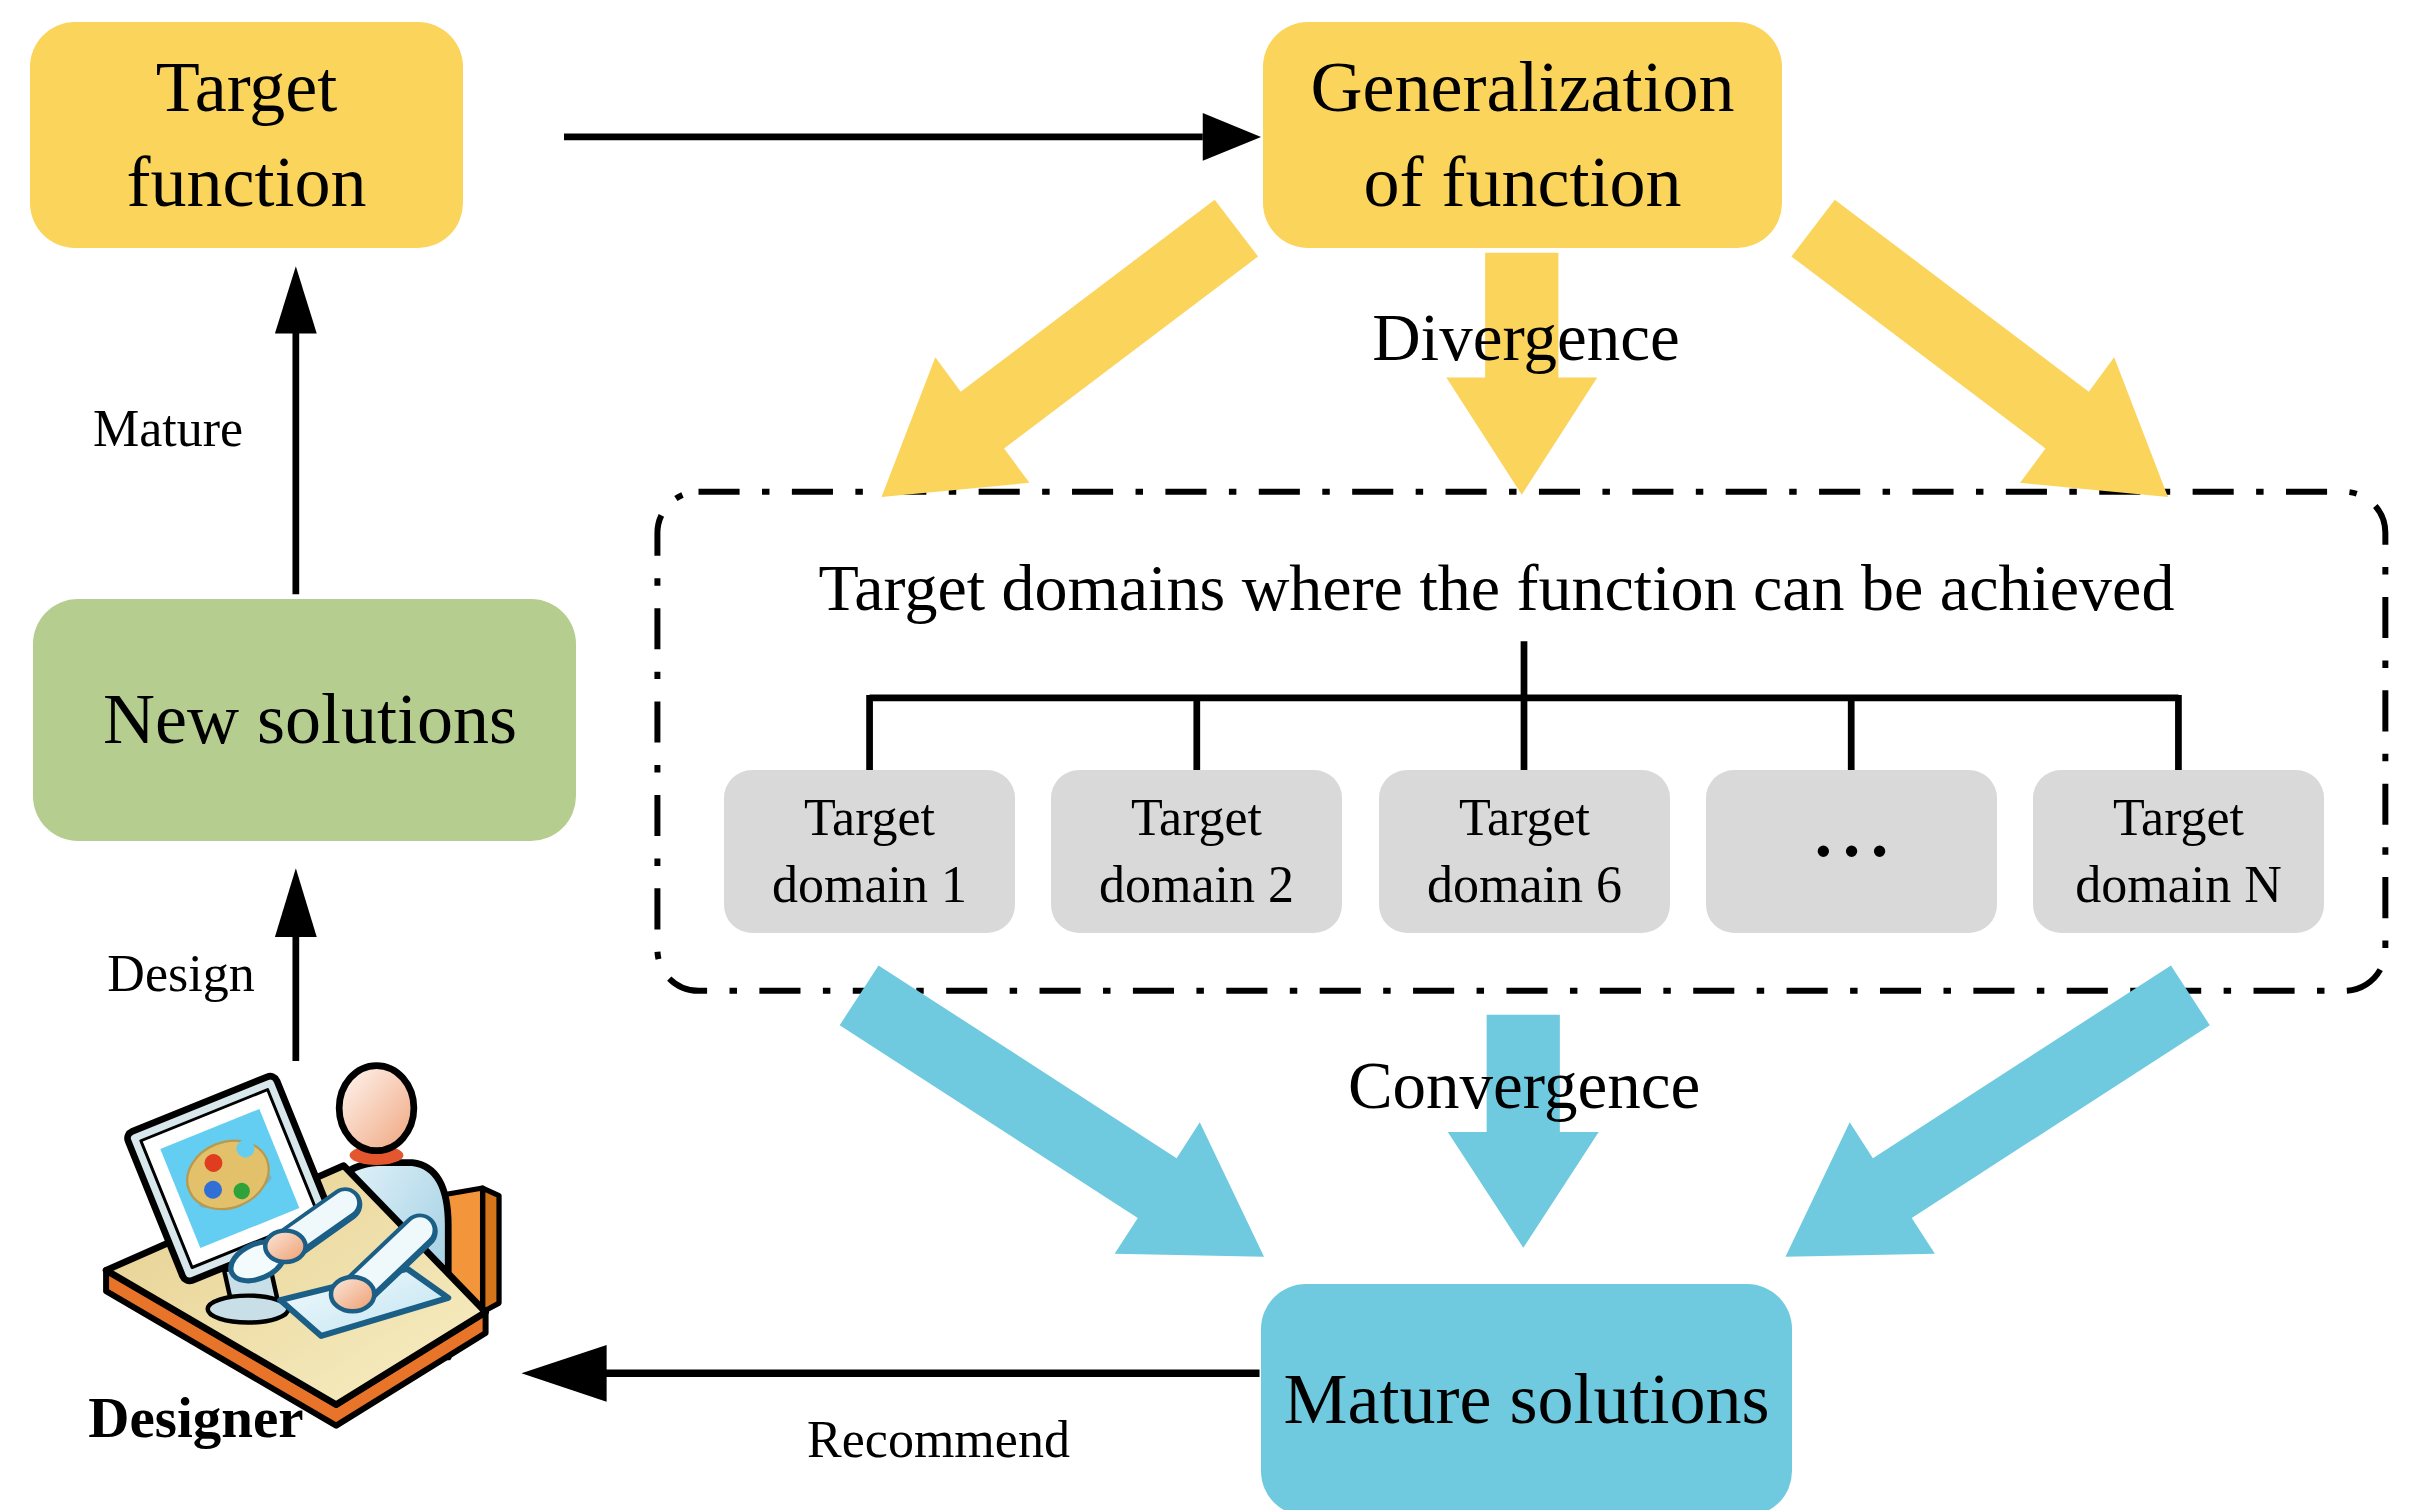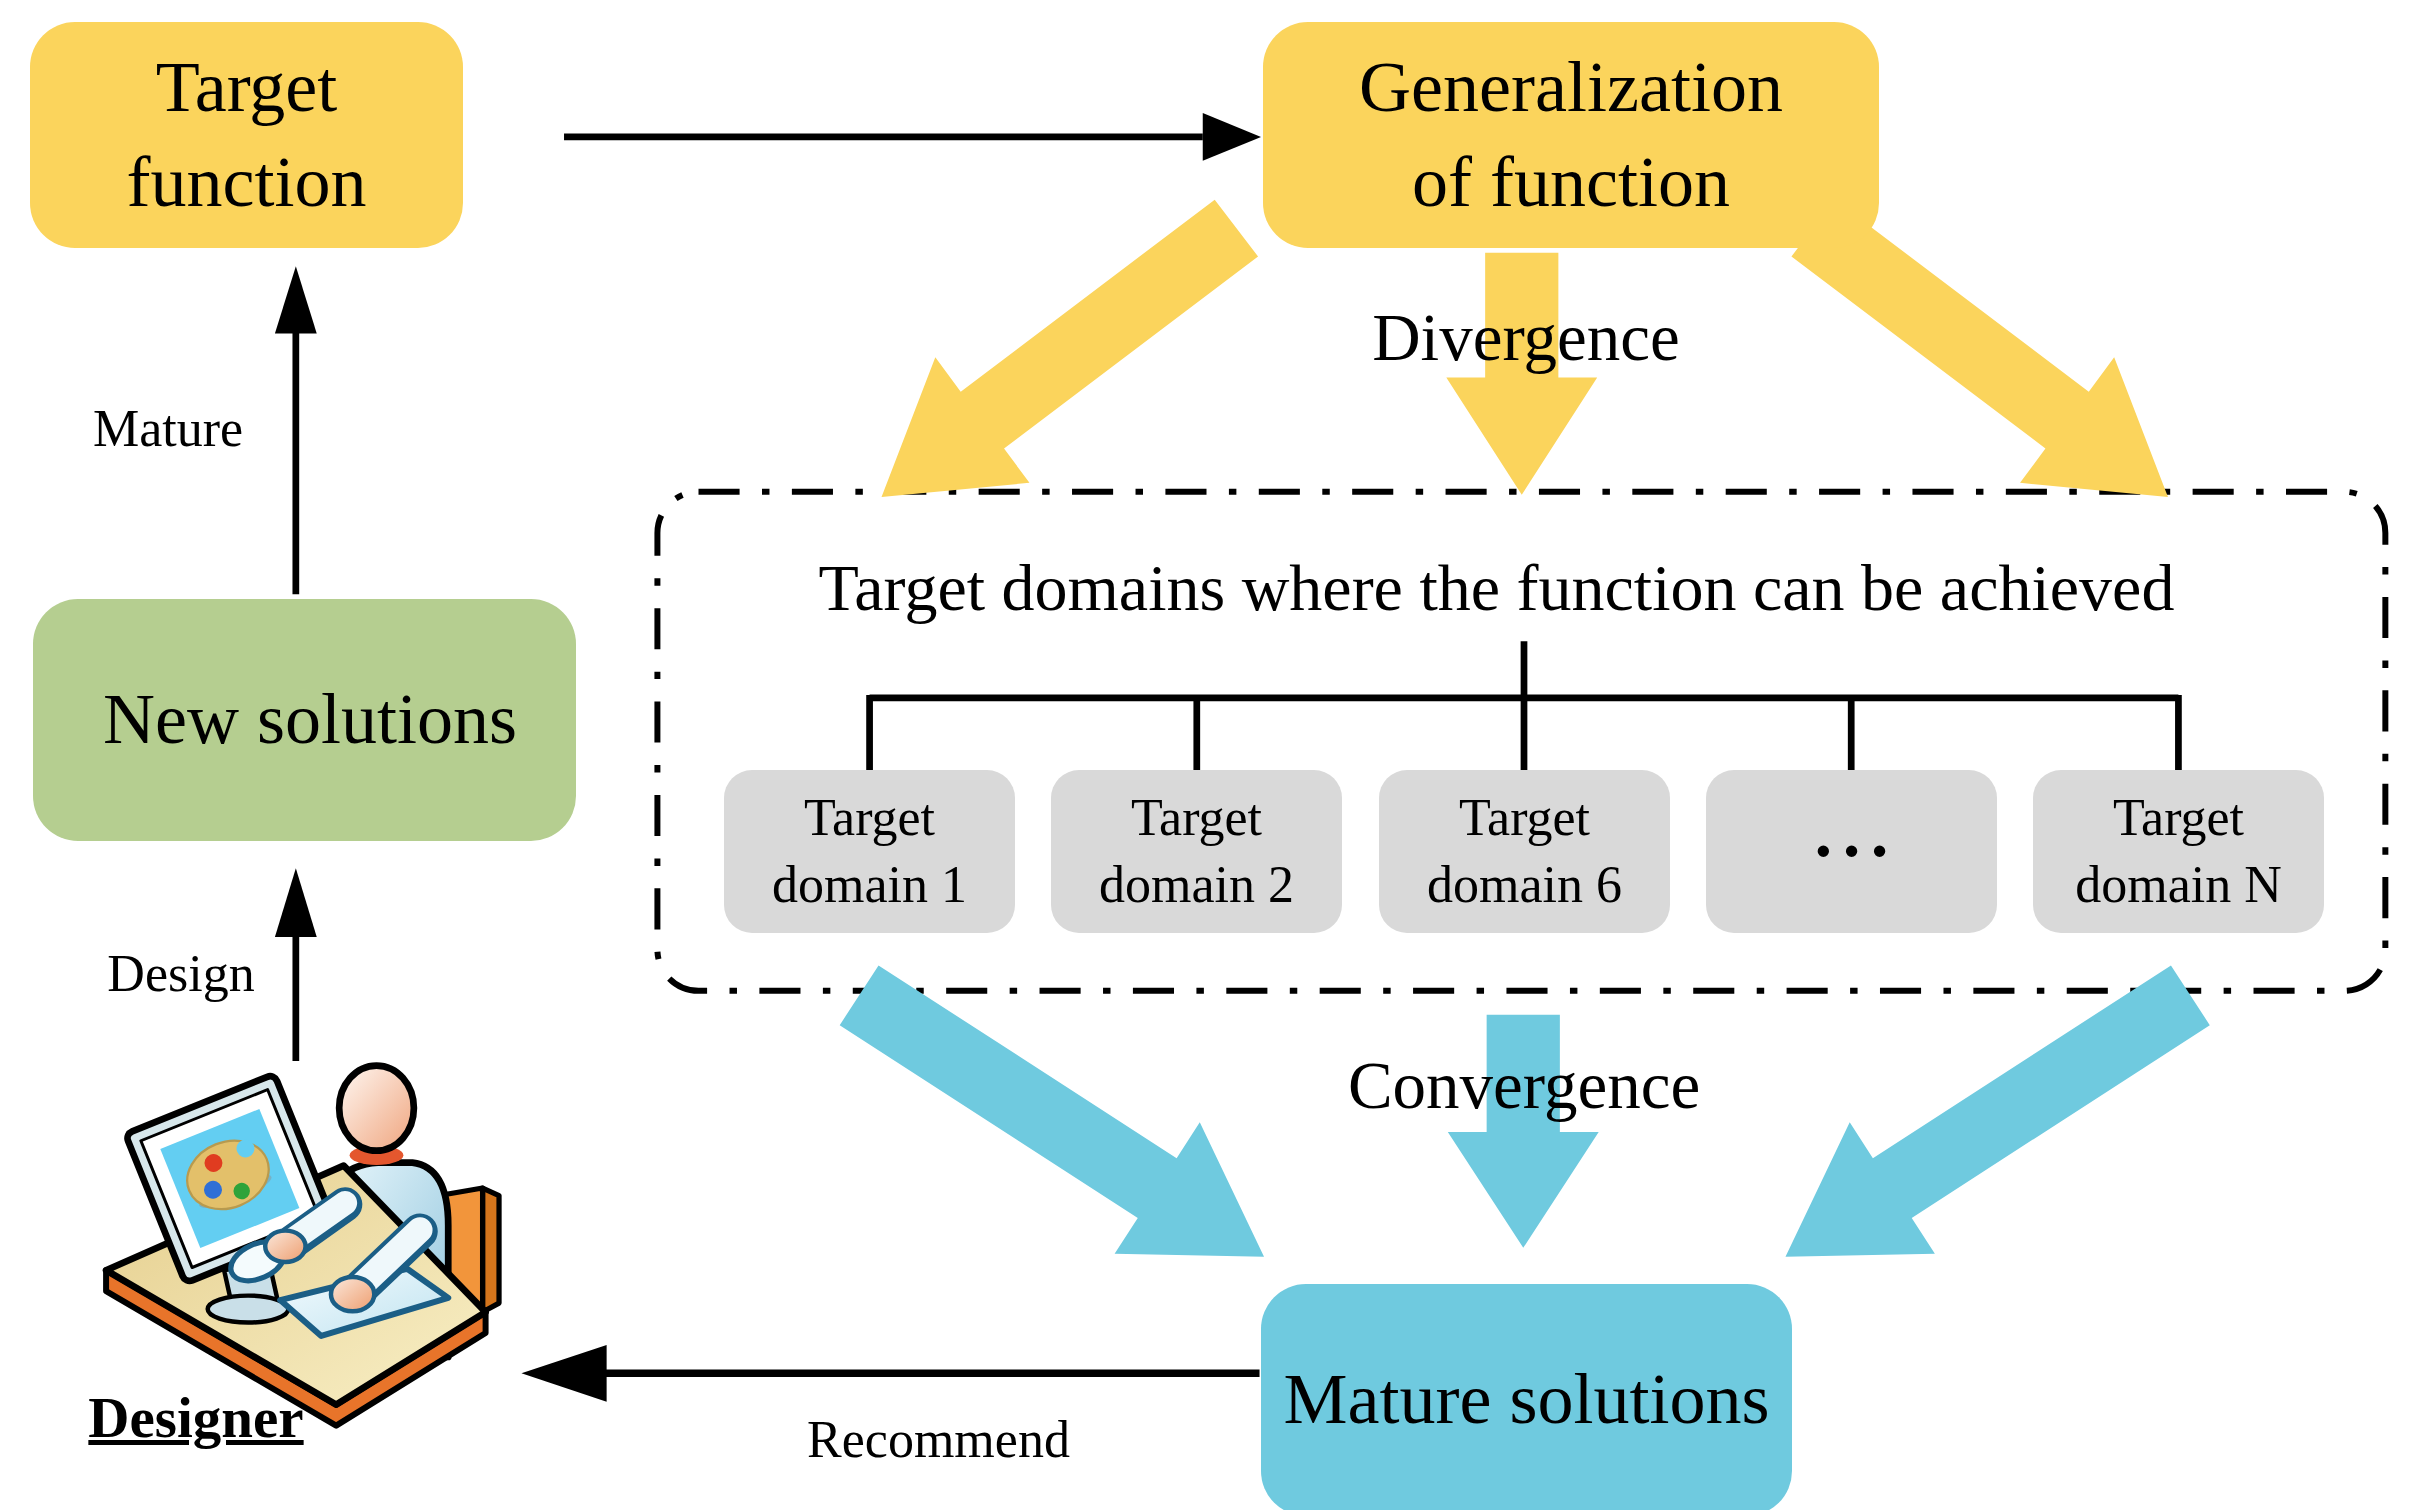--- a/index.html
+++ b/index.html
@@ -48,21 +48,21 @@
     white-space:nowrap;
   }
   .big-label{font-size:67px;}
   .group-title{
     position:absolute;
     left:682px;top:548px;width:1629px;
     text-align:center;
     font-size:66px;line-height:1.2;color:#000000;
     white-space:nowrap;
   }
-  .designer-label{font-weight:bold;font-size:57px;text-decoration:underline;}
+  .designer-label{font-weight:bold;font-size:57px;}
 </style>
 </head>
 <body>
 
 <div class="canvas">
 
   <svg class="layer" width="2413" height="1511" viewBox="0 0 3230 2022">
     <defs>
       <linearGradient id="gradHead" x1="0" y1="0" x2="1" y2="1">
         <stop offset="0" stop-color="#FFF8F3"></stop>
@@ -174,21 +174,21 @@
         <ellipse cx="382" cy="1668" rx="27" ry="21" fill="url(#gradHand)" stroke="#1B5E86" stroke-width="6"></ellipse>
         <ellipse cx="472" cy="1732" rx="29" ry="23" fill="url(#gradHand)" stroke="#1B5E86" stroke-width="6"></ellipse>
       </g>
     </g>
   </svg>
 
   <div class="node yellow rounded" style="left:30px;top:22.4px;width:433px;height:226px;">
     <span>Target function</span>
   </div>
 
-  <div class="node yellow rounded" style="left:1263px;top:22.4px;width:616px;height:226px;text-align:right;">
+  <div class="node yellow rounded" style="left:1263px;top:22.4px;width:519px;height:226px;text-align:right;">
     <span>Generalization</span>
     <span>of function</span>
   </div>
 
   <div class="node green rounded" style="left:33px;top:599px;width:532px;height:242px;">
     <span>New solutions</span>
   </div>
 
   <div class="node blue rounded" style="left:1261px;top:1254px;width:531px;height:232px;margin-top:30px;">
     <span>Mature solutions</span>

